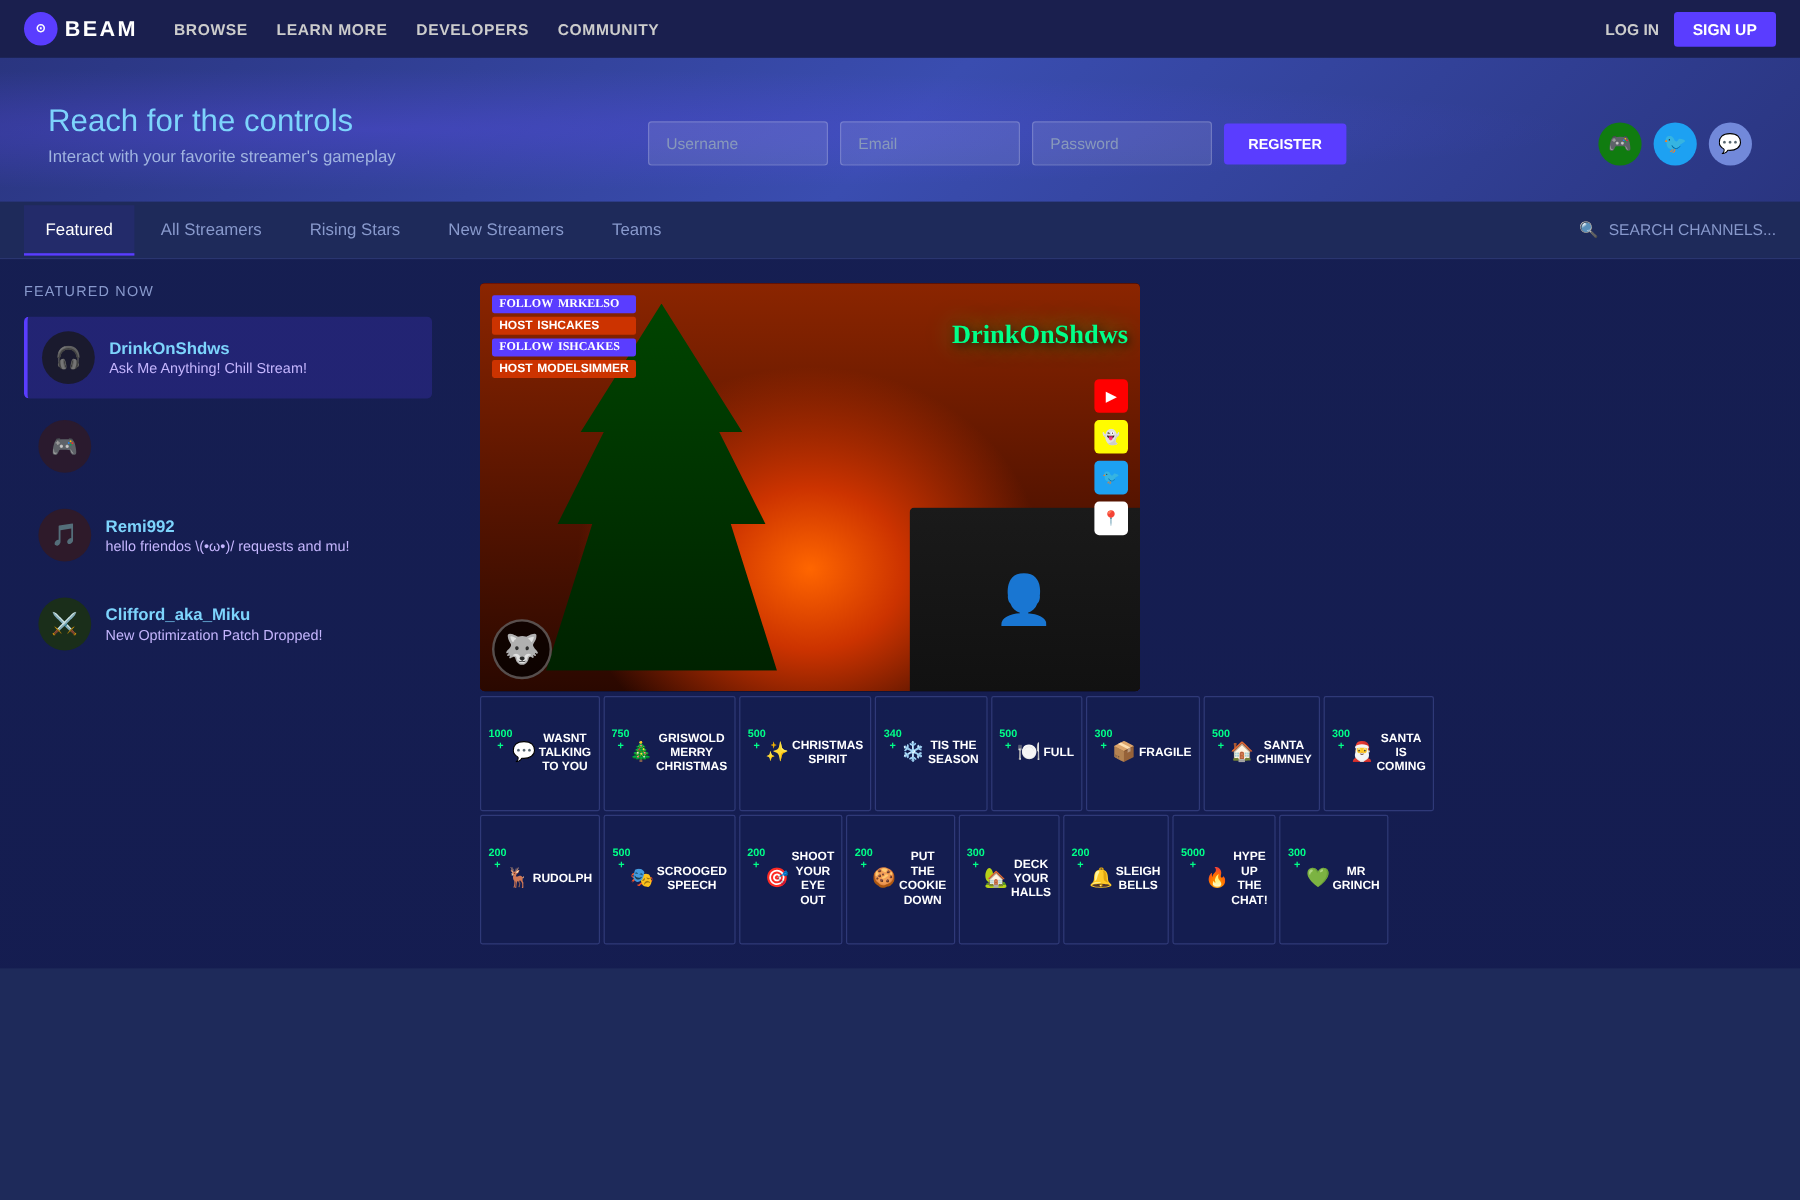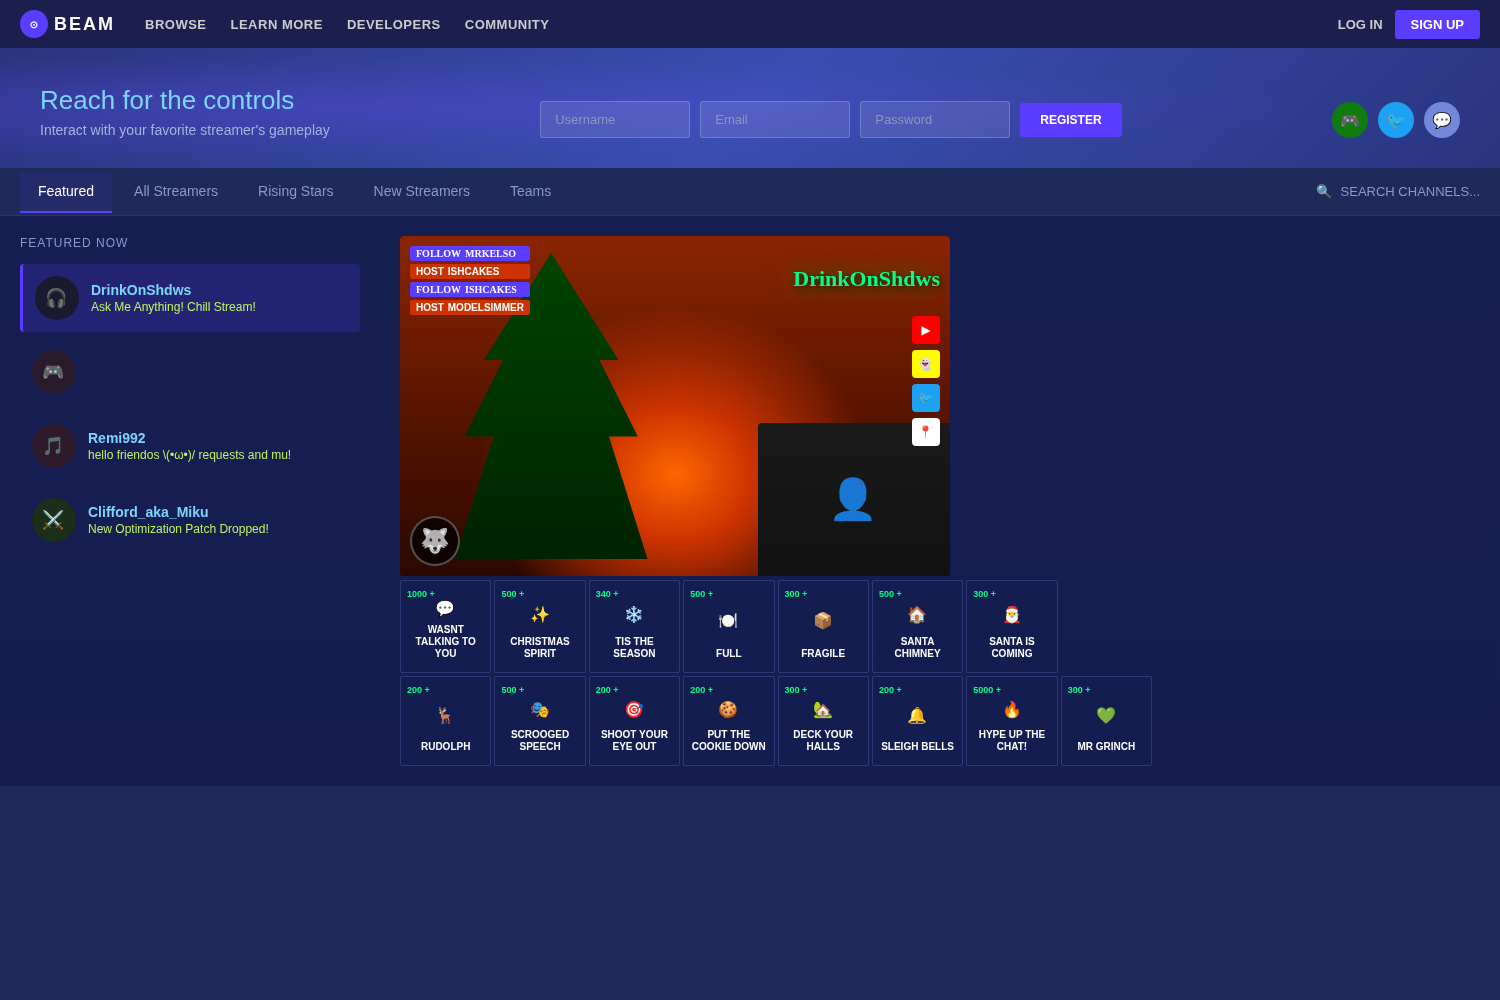--- a/index.html
+++ b/index.html
@@ -179,21 +179,21 @@
     .avatar {
       width: 44px; height: 44px;
       border-radius: 50%;
       background: #334;
       overflow: hidden;
       flex-shrink: 0;
       display: flex; align-items: center; justify-content: center;
       font-size: 18px;
     }
     .streamer-name { color: #7dd4fc; font-size: 14px; font-weight: 600; }
-    .streamer-desc { color: #bef264; font-size: 12px; margin-top: 2px; }
+    .streamer-desc { color: #c4b5fd; font-size: 12px; margin-top: 2px; }
 
     
     .content-area {
       flex: 1;
       padding: 20px;
       position: relative;
       z-index: 1;
     }
 
     
@@ -299,26 +299,26 @@
       display: grid;
       grid-template-columns: repeat(8, 1fr);
       gap: 3px;
       margin-top: 4px;
       max-width: 752px;
     }
     .skill-card {
       background: rgba(20, 30, 80, 0.9);
       border: 1px solid rgba(90,100,180,0.4);
       border-radius: 2px;
-      padding: 8px 4px;
+      padding: 25px 4px;
       text-align: center;
       cursor: pointer;
       min-height: 90px;
       display: flex;
-      flex-direction: column;
+      flex-direction: row;
       align-items: center;
       justify-content: space-between;
     }
     .skill-cost {
       font-size: 9px;
       color: #00ff88;
       font-weight: 700;
       align-self: flex-start;
       padding-left: 2px;
     }
@@ -475,20 +475,25 @@
       </div>
     </div>
 
     <div class="skills-grid" id="skills-row1">
         <div class="skill-card">
       <span class="skill-cost">1000 +</span>
       <span class="skill-icon">💬</span>
       <span class="skill-name">WASNT TALKING TO YOU</span>
     </div>
         <div class="skill-card">
+      <span class="skill-cost">750 +</span>
+      <span class="skill-icon">🎄</span>
+      <span class="skill-name">GRISWOLD MERRY CHRISTMAS</span>
+    </div>
+        <div class="skill-card">
       <span class="skill-cost">500 +</span>
       <span class="skill-icon">✨</span>
       <span class="skill-name">CHRISTMAS SPIRIT</span>
     </div>
         <div class="skill-card">
       <span class="skill-cost">340 +</span>
       <span class="skill-icon">❄️</span>
       <span class="skill-name">TIS THE SEASON</span>
     </div>
         <div class="skill-card">

